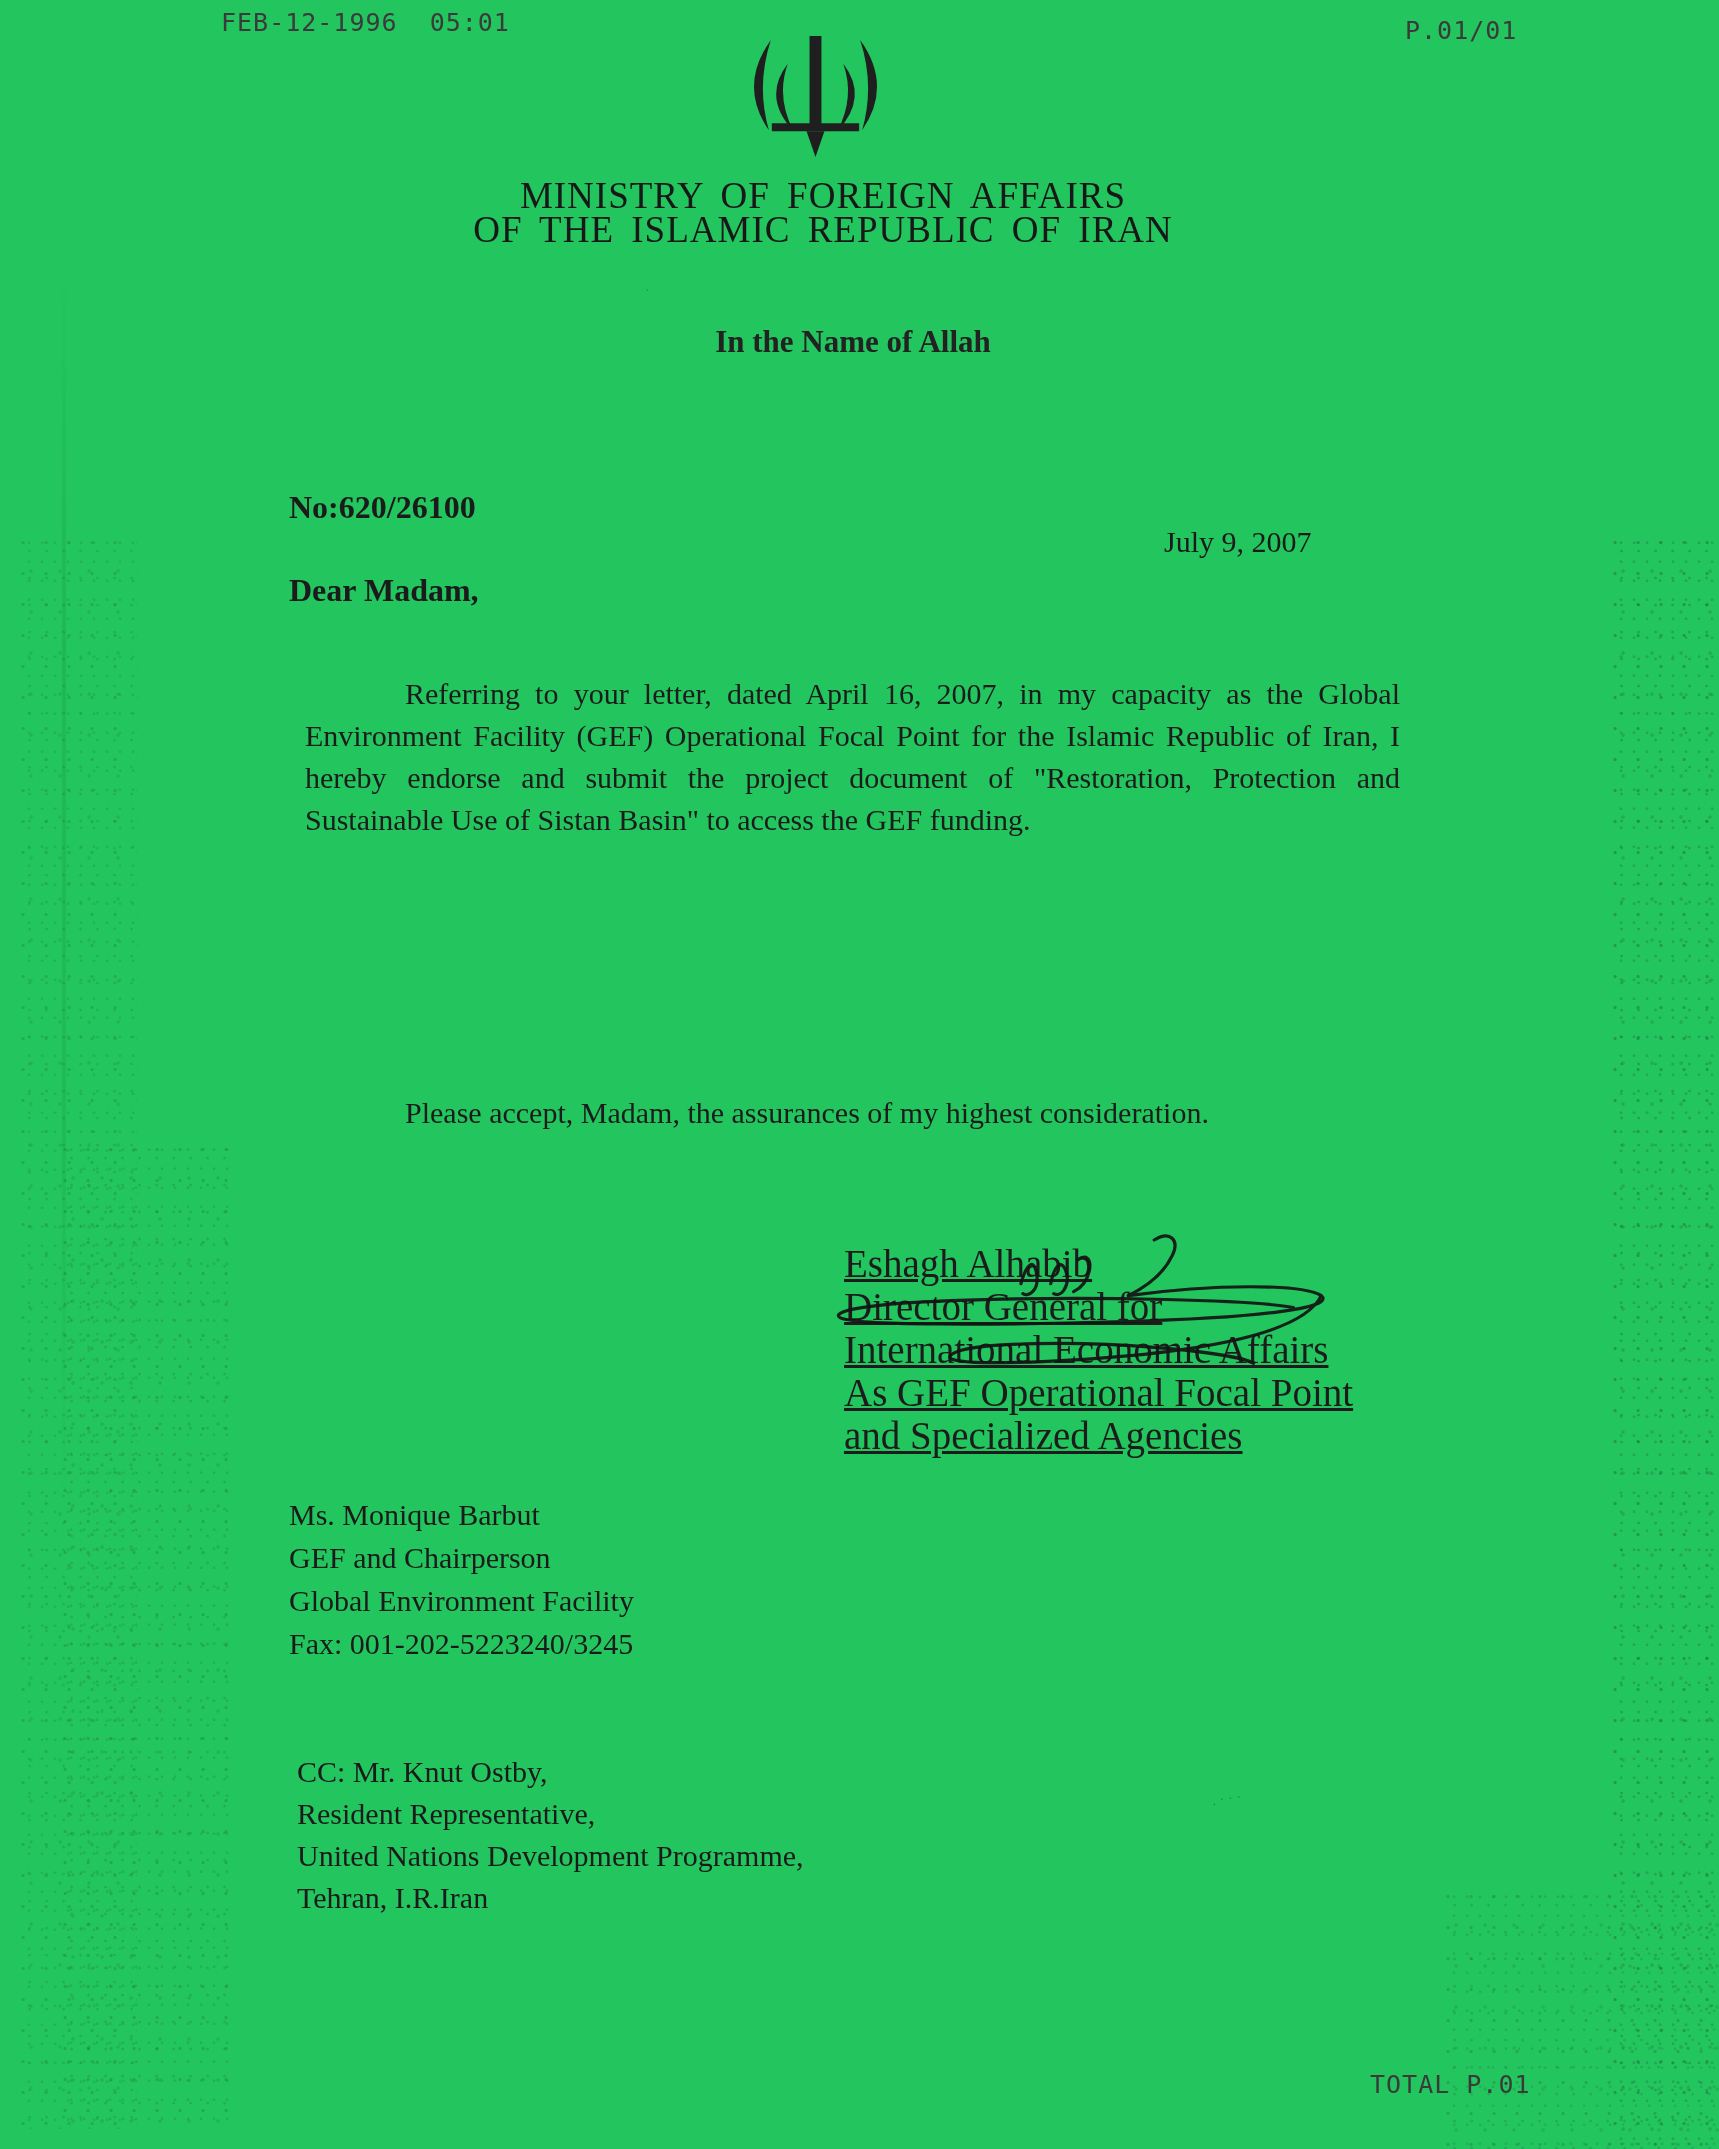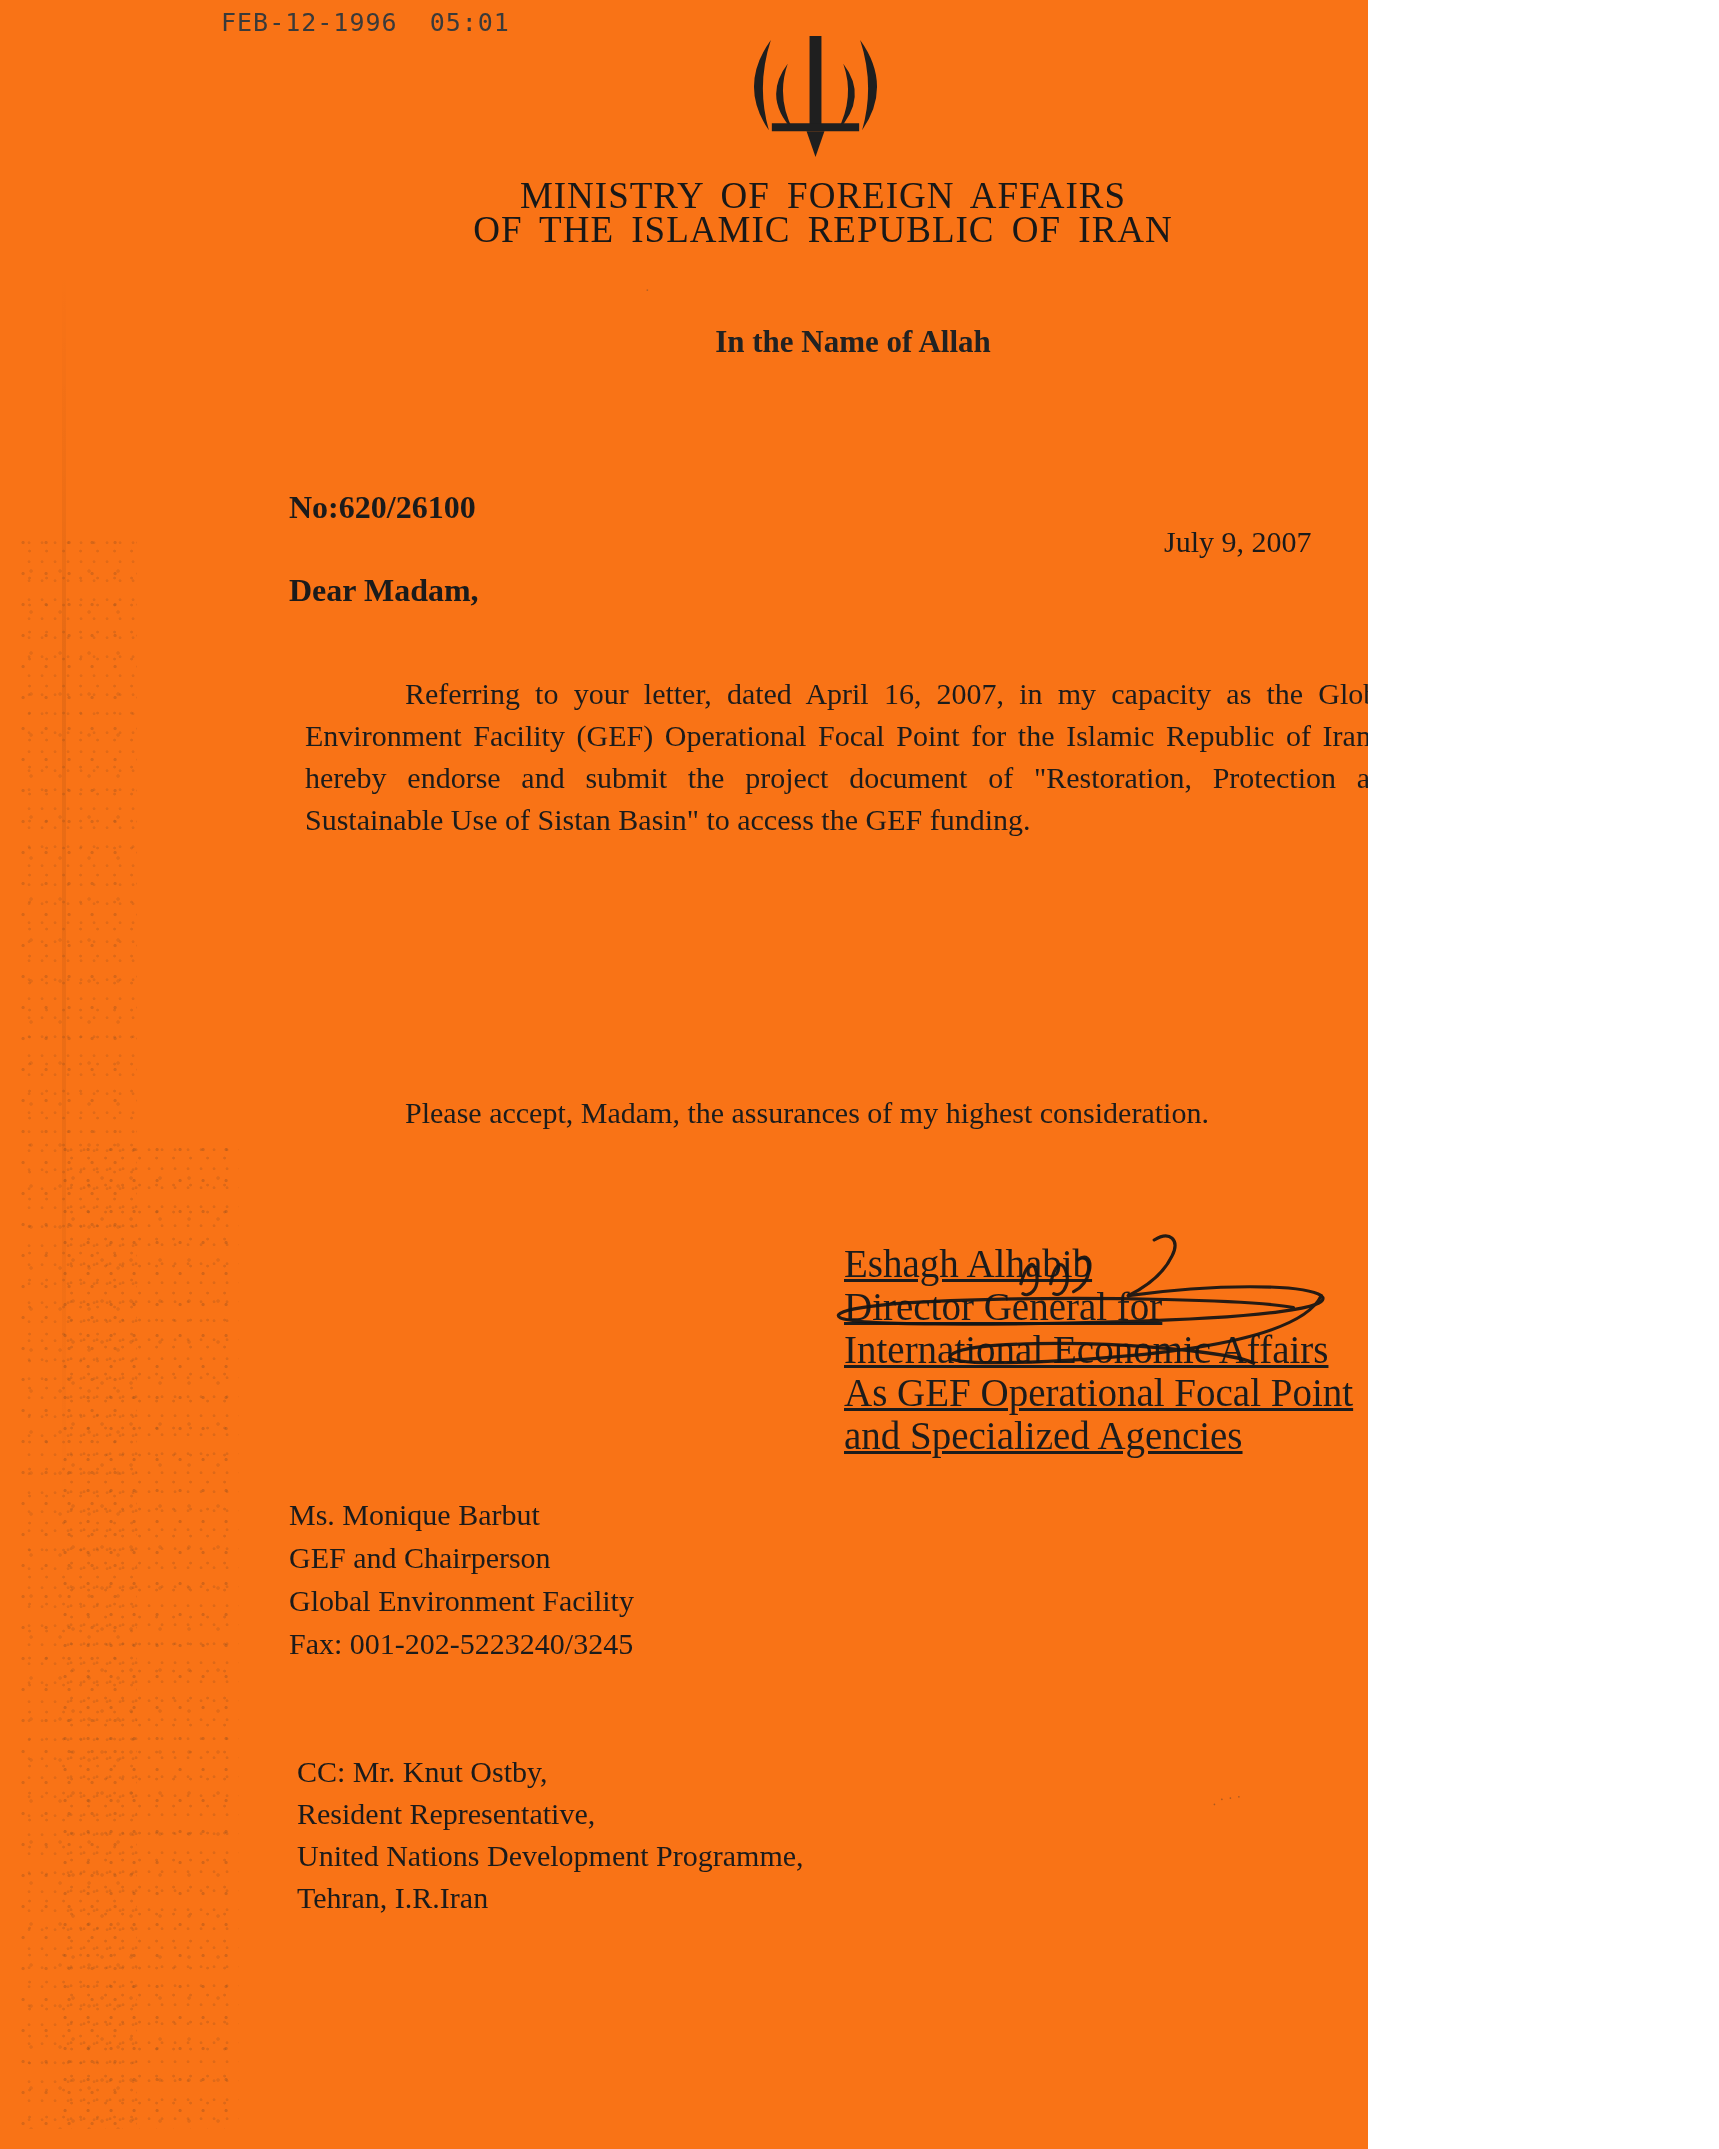--- a/index.html
+++ b/index.html
@@ -1,18 +1,18 @@
 <!DOCTYPE html>
 <html><head>
 <meta charset="utf-8">
 <style>
   html,body { margin:0; padding:0; background:#ffffff; }
   .page {
-    position:relative; width:1368px; height:2149px;
-    background:#f97316; overflow:hidden;
+    position:relative; width:1719px; height:2149px;
+    background:#22c55e; overflow:hidden;
     font-family:"Liberation Serif", serif; color:#1b1b1b;
   }
   
   .fax-line {
     position:absolute;
     font-family:"DejaVu Sans Mono", monospace;
     font-size:25px; color:#3a3a3a; letter-spacing:1px;
     white-space:pre;
   }
   .fax-tl { left:221px; top:8px; }

